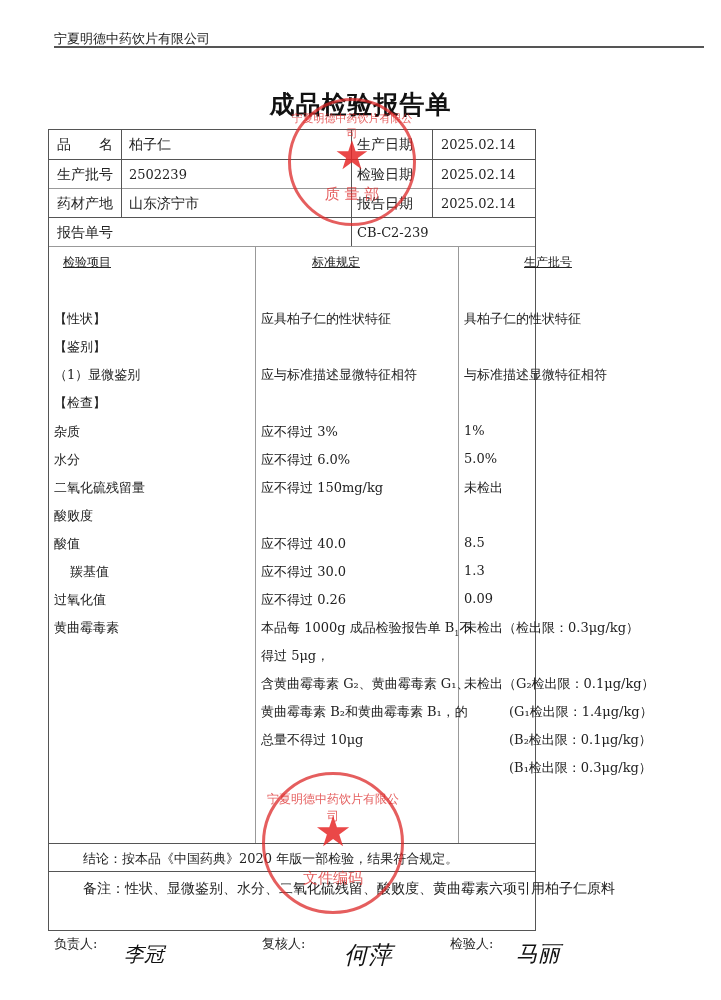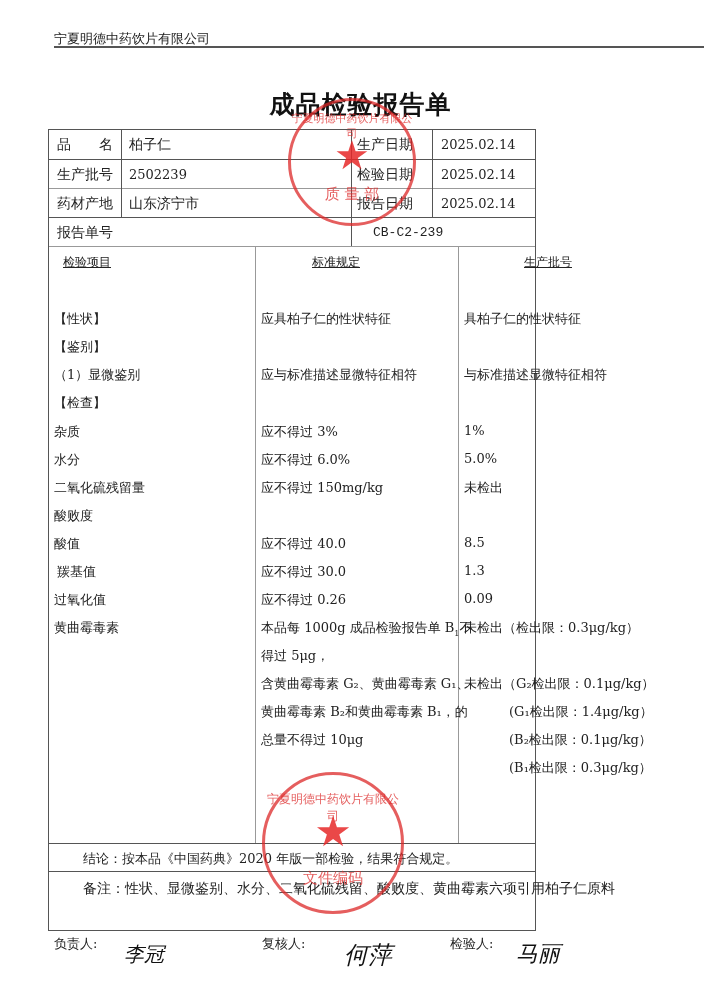--- a/index.html
+++ b/index.html
@@ -65,21 +65,21 @@
   <div class="cell" style="left:80px; top:37px;">2502239</div>
   <div class="cell big" style="left:308px; top:36px;">检验日期</div>
   <div class="cell" style="left:392px; top:37px;">2025.02.14</div>
 
   <div class="cell big" style="left:8px; top:65px;">药材产地</div>
   <div class="cell big" style="left:80px; top:65px;">山东济宁市</div>
   <div class="cell big" style="left:308px; top:65px;">报告日期</div>
   <div class="cell" style="left:392px; top:66px;">2025.02.14</div>
 
   <div class="cell big" style="left:8px; top:94px;">报告单号</div>
-  <div class="cell" style="left:324px; top:95px;font-family:Liberation Mono, monospace;">CB-C2-239</div>
+  <div class="cell" style="left:308px; top:95px;">CB-C2-239</div>
 
   <div class="cell u" style="left:14px; top:124px; font-size:12px;">检验项目</div>
   <div class="cell u" style="left:263px; top:124px; font-size:12px;">标准规定</div>
   <div class="cell u" style="left:475px; top:124px; font-size:12px;">生产批号</div>
 
   <div>
     <div class="cell" style="left:5px; top:180px;">【性状】</div>
     <div class="cell" style="left:212px; top:180px;">应具柏子仁的性状特征</div>
     <div class="cell" style="left:415px; top:180px;">具柏子仁的性状特征</div>
   </div>
@@ -111,21 +111,21 @@
   </div>
   <div>
     <div class="cell" style="left:5px; top:377px;">酸败度</div>
   </div>
   <div>
     <div class="cell" style="left:5px; top:405px;">酸值</div>
     <div class="cell" style="left:212px; top:405px;">应不得过 40.0</div>
     <div class="cell" style="left:415px; top:405px;">8.5</div>
   </div>
   <div>
-    <div class="cell" style="left:8px; top:433px;">羰基值</div>
+    <div class="cell" style="left:21px; top:433px;">羰基值</div>
     <div class="cell" style="left:212px; top:433px;">应不得过 30.0</div>
     <div class="cell" style="left:415px; top:433px;">1.3</div>
   </div>
   <div>
     <div class="cell" style="left:5px; top:461px;">过氧化值</div>
     <div class="cell" style="left:212px; top:461px;">应不得过 0.26</div>
     <div class="cell" style="left:415px; top:461px;">0.09</div>
   </div>
   <div>
     <div class="cell" style="left:5px; top:489px;">黄曲霉毒素</div>

